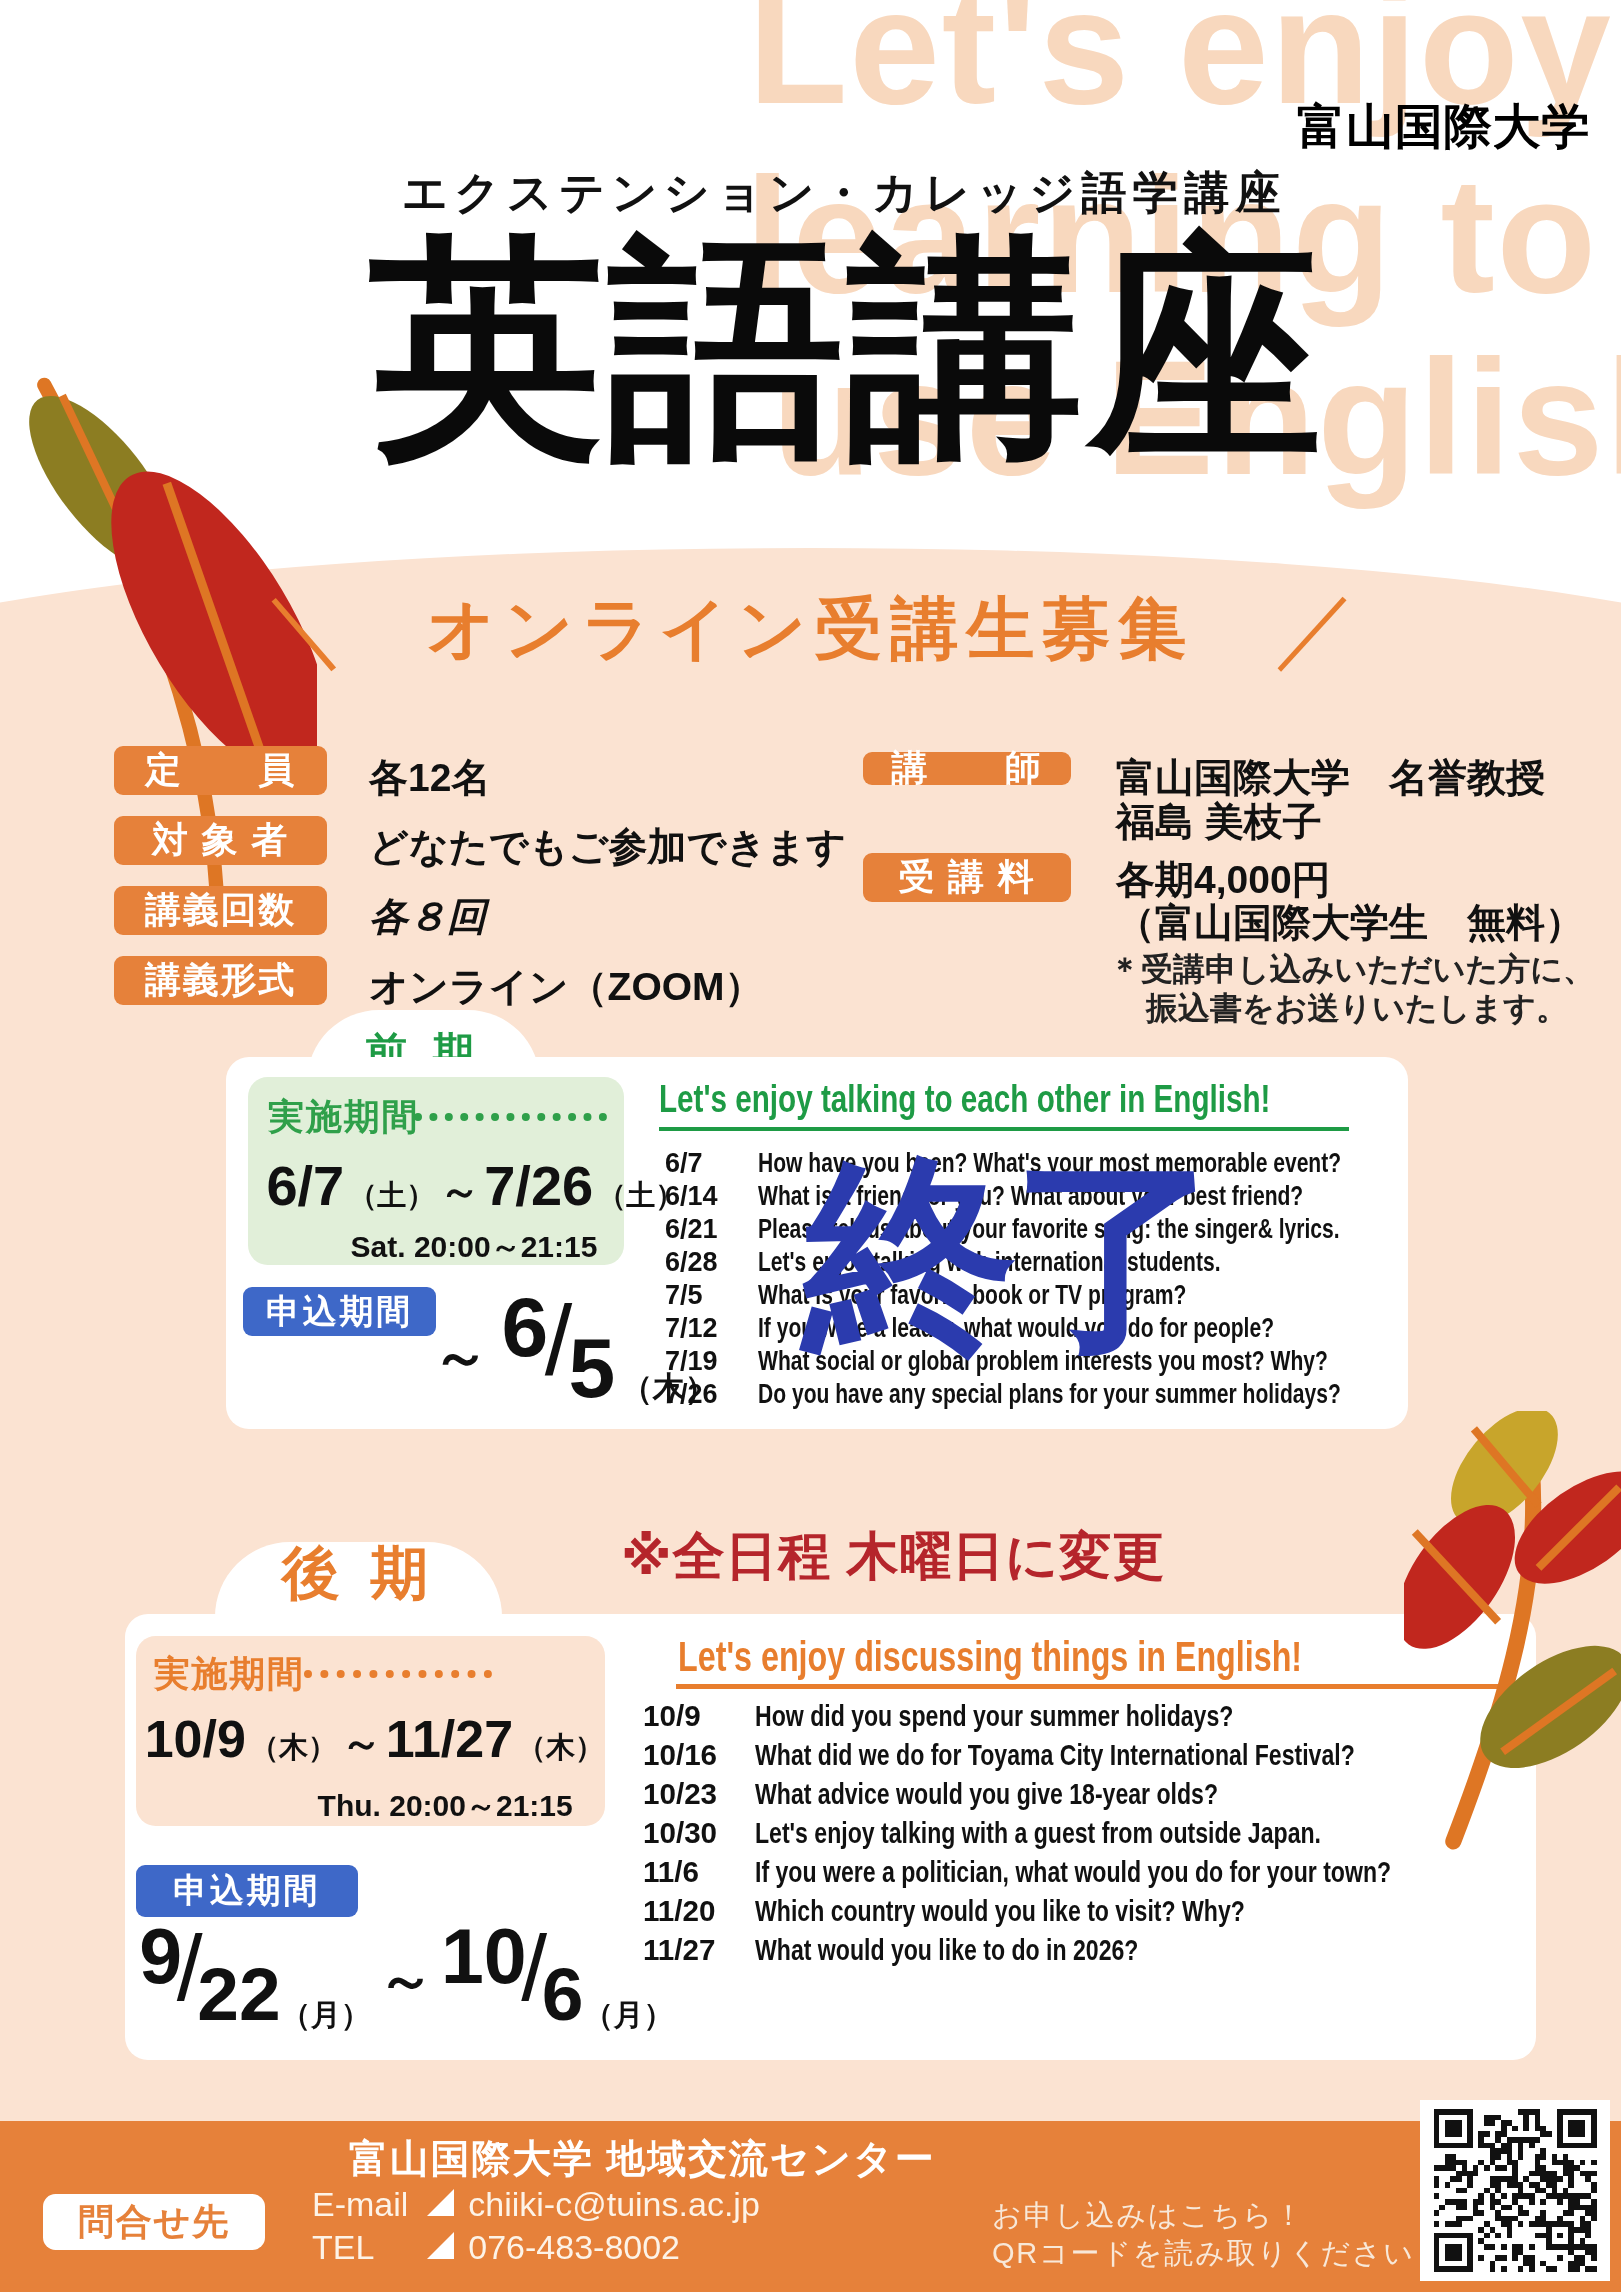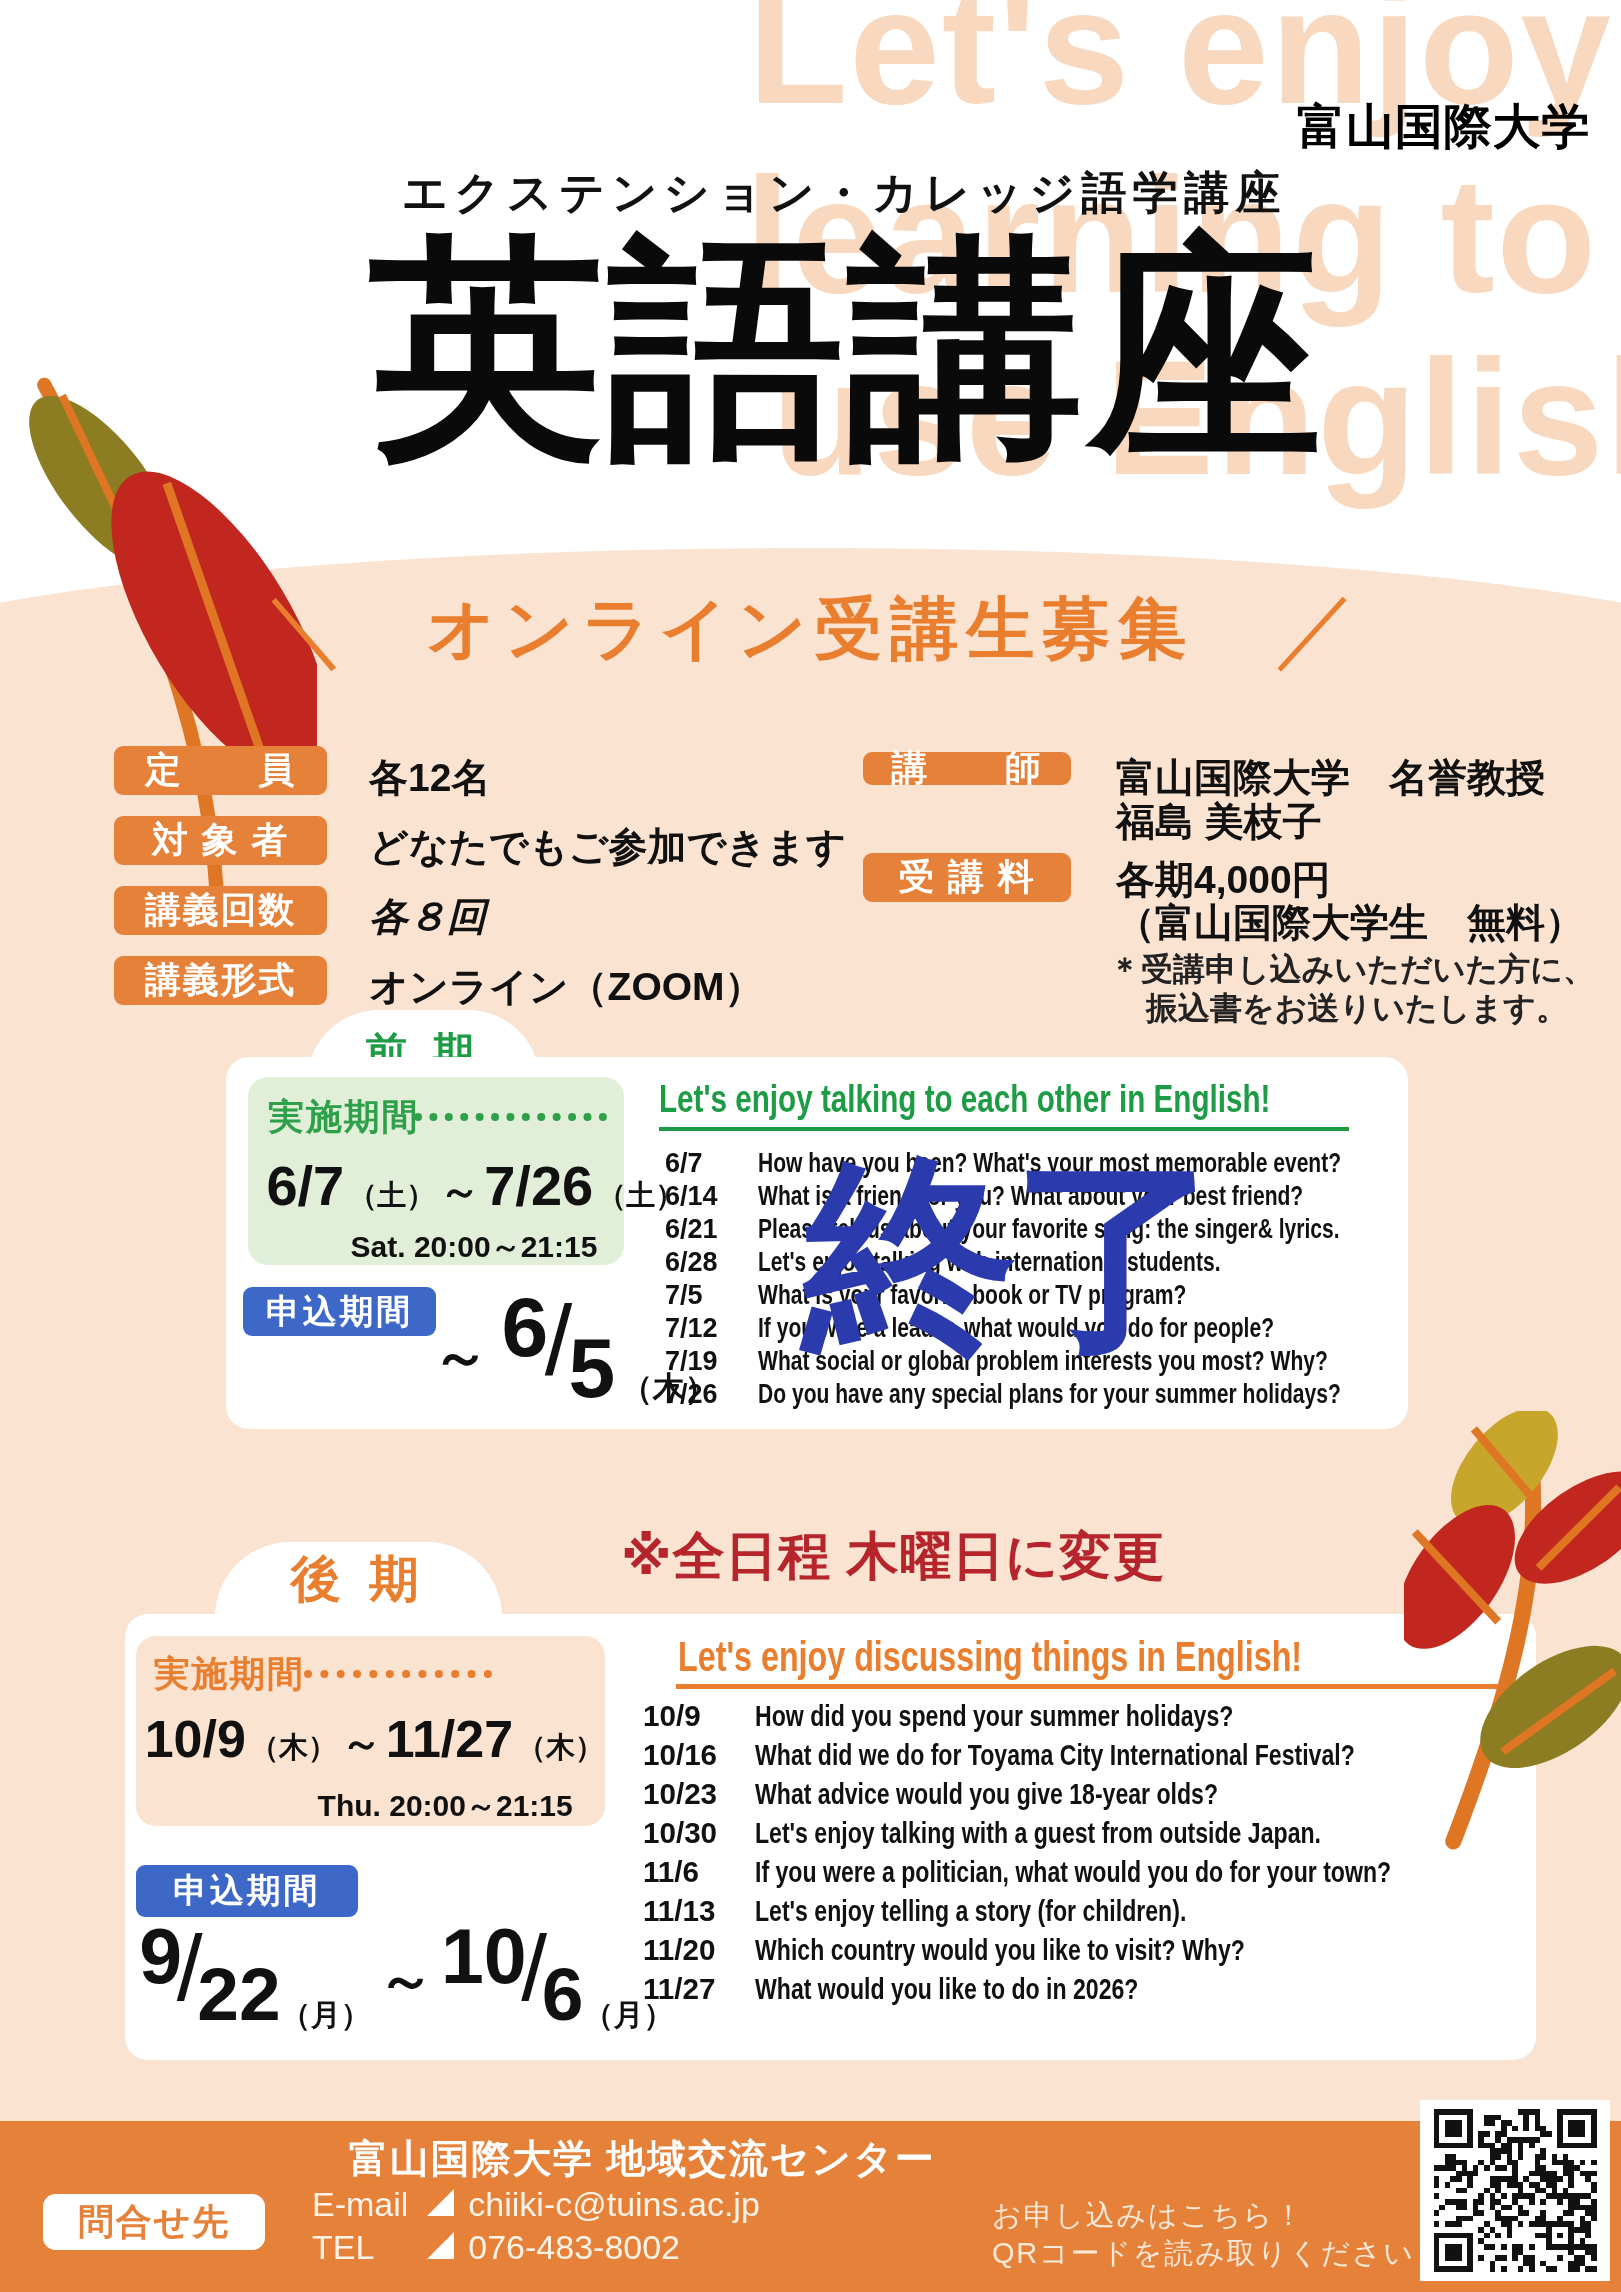--- a/index.html
+++ b/index.html
@@ -72,21 +72,21 @@
   #zenki-underline{left:433px;top:70px;width:690px;border-top:4.5px solid #1e9b45;}
   .sched{position:absolute;z-index:2;}
   #zenki-sched{left:439px;top:90px;width:725px;}
   #zenki-sched .srow{display:flex;height:33px;align-items:center;}
   #zenki-sched .sd{width:93px;font-size:27px;font-weight:bold;flex:none;}
   #zenki-sched .st{font-size:27px;font-weight:bold;white-space:nowrap;transform:scaleX(0.78);transform-origin:left center;}
   #stamp{position:absolute;left:804px;top:1145px;font-size:213px;font-weight:900;color:#2b3bae;z-index:5;letter-spacing:-5.4px;line-height:1.05;}
   
   #kouki-tab{position:absolute;left:215px;top:1542px;width:287px;height:75px;background:#fff;
              border-radius:143px 143px 0 0;z-index:2;display:flex;align-items:flex-end;justify-content:center;}
-  #kouki-tab span{font-size:50px;font-weight:900;color:#e87e2e;letter-spacing:7.2px;padding-bottom:3.6px;}
+  #kouki-tab span{font-size:58px;font-weight:900;color:#e87e2e;letter-spacing:7.2px;padding-bottom:3.6px;}
   #kouki-notice{position:absolute;left:621px;top:1522px;font-size:52px;font-weight:900;color:#b5252b;z-index:2;white-space:nowrap;letter-spacing:0.9px;}
   #kouki-card{position:absolute;left:125px;top:1614px;width:1411px;height:446px;background:#fff;border-radius:23px;z-index:2;}
   #kouki-peach-box{position:absolute;left:10.7px;top:21.5px;width:469px;height:190px;background:#fbe3d2;border-radius:19.7px;}
   #kouki-plabel{position:absolute;left:18px;top:14.3px;color:#e87e2e;}
   #kouki-dots{left:168px;top:34px;width:188px;border-color:#e87e2e;}
   #kouki-dates{left:9px;top:73px;}
   #kouki-dates .d{font-size:52px;} #kouki-dates .dd{font-size:29px;} #kouki-dates .dt{font-size:41px;}
   #kouki-time{right:32px;top:150px;}
   #kouki-apply-badge{left:10.7px;top:251px;width:222px;height:52px;}
   #kouki-applydate{left:14.3px;top:304px;}
@@ -293,24 +293,20 @@
           <span class="sd">10/23</span>
           <span class="st">What advice would you give 18-year olds?</span>
         </div>
       <div class="srow">
           <span class="sd">10/30</span>
           <span class="st">Let's enjoy talking with a guest from outside Japan.</span>
         </div>
       <div class="srow">
           <span class="sd">11/6</span>
           <span class="st">If you were a politician, what would you do for your town?</span>
-        </div>
-      <div class="srow">
-          <span class="sd">11/13</span>
-          <span class="st">Let's enjoy telling a story (for children).</span>
         </div>
       <div class="srow">
           <span class="sd">11/20</span>
           <span class="st">Which country would you like to visit? Why?</span>
         </div>
       <div class="srow">
           <span class="sd">11/27</span>
           <span class="st">What would you like to do in 2026?</span>
         </div>
     </div>

